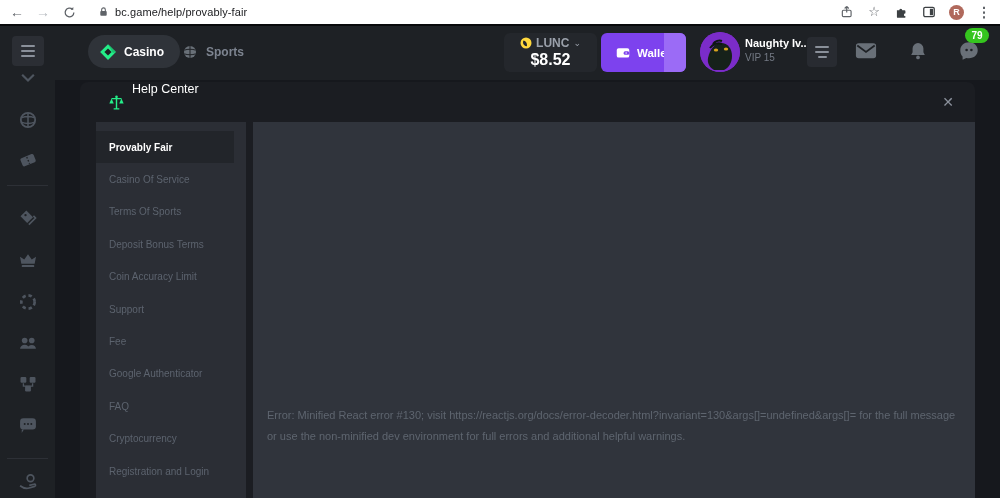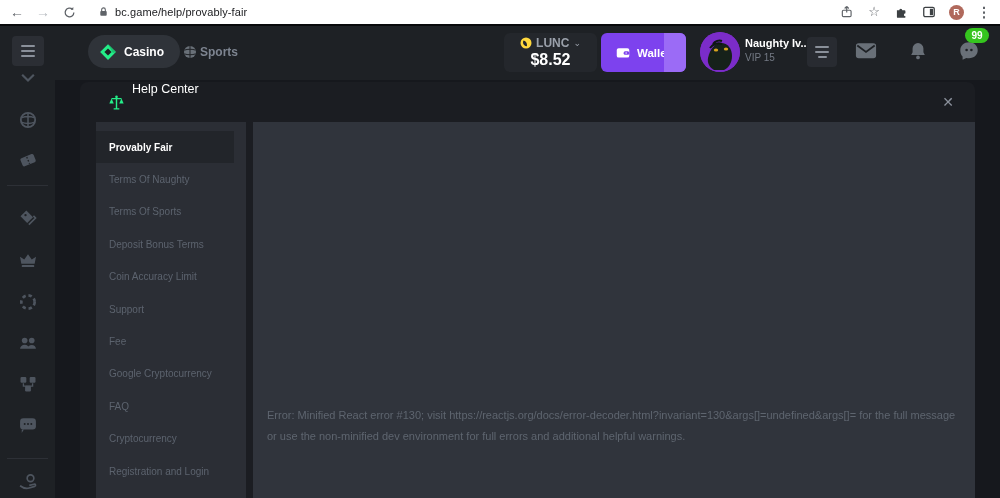--- a/index.html
+++ b/index.html
@@ -28,21 +28,21 @@
              background:#1e2125; }
   .hamburger-btn { position:absolute; left:12px; top:10px; width:32px; height:30px;
                    background:#2b2e34; border-radius:4px; display:flex; flex-direction:column;
                    justify-content:center; align-items:center; gap:3px; }
   .hamburger-btn i { display:block; width:14px; height:2px; background:#8a909a; border-radius:1px; }
 
   .casino-btn { position:absolute; left:33px; top:9px; height:33px; background:#2f3339;
                 border-radius:17px; display:flex; align-items:center; gap:7px; padding:0 16px 0 11px; }
   .casino-btn span { color:#fff; font-size:12px; font-weight:bold; }
   .sports-btn { position:absolute; left:117px; top:9px; height:33px; display:flex;
-                align-items:center; gap:2px; padding:0 10px; }
+                align-items:center; gap:8px; padding:0 10px; }
   .sports-btn span { color:#7d8490; font-size:12px; font-weight:bold; }
 
   .currency-pill { position:absolute; left:449px; top:7px; width:93px; height:39px;
                    background:#24272c; border-radius:6px; display:flex; flex-direction:column;
                    align-items:center; justify-content:center; }
   .currency-row { display:flex; align-items:center; gap:4px; }
   .currency-code { color:#9aa0aa; font-size:12px; font-weight:bold; }
   .currency-chevron { color:#9aa0aa; font-size:9px; }
   .currency-balance { color:#ffffff; font-size:16px; font-weight:bold; margin-top:1px; }
 
@@ -244,43 +244,43 @@
       </svg>
     <svg class="icon-btn" style="left:853px;width:20px" viewBox="0 0 24 24">
       <path d="M12 2.5a6.5 6.5 0 0 1 6.5 6.5v4.5l1.7 3.2H3.8l1.7-3.2V9A6.5 6.5 0 0 1 12 2.5z" fill="#697078"></path>
       <circle cx="12" cy="19.7" r="2.2" fill="#697078"></circle>
       </svg>
     <svg class="icon-btn" style="left:903px" viewBox="0 0 24 24">
       <path d="M12 2.5c5.5 0 9.5 3.8 9.5 8.7 0 4.9-4 8.7-9.5 8.7-1 0-2-.1-2.9-.4L5 21.5v-3.6c-1.8-1.6-2.5-3.9-2.5-6.7C2.5 6.3 6.5 2.5 12 2.5z" fill="#697078"></path>
       <circle cx="9.4" cy="11" r="1.4" fill="#1e2125"></circle>
         <circle cx="14.6" cy="11" r="1.4" fill="#1e2125"></circle>
       </svg>
-    <div class="chat-badge">99</div>
+    <div class="chat-badge">79</div>
   </div>
 
   <div class="modal">
     <div class="modal-title-row">
       <svg class="abs" style="left:28px;top:12px" width="17" height="17" viewBox="0 0 24 24">
         <path d="M12 4v17M5 6.5h14M8 21h8" stroke="#24ee89" stroke-width="2" fill="none"></path>
         <circle cx="12" cy="4" r="1.8" fill="#24ee89"></circle>
         <path d="M5 6.5l-3.1 6.8h6.2zM19 6.5l-3.1 6.8h6.2z" fill="#24ee89"></path>
         </svg>
       <span class="modal-title">Help Center</span>
       <span class="modal-close">✕</span>
     </div>
 
     <div class="help-menu">
       <div class="help-menu-item active">Provably Fair</div>
-      <div class="help-menu-item">Terms Of Naughty</div>
+      <div class="help-menu-item">Casino Of Service</div>
       <div class="help-menu-item">Terms Of Sports</div>
       <div class="help-menu-item">Deposit Bonus Terms</div>
       <div class="help-menu-item">Coin Accuracy Limit</div>
       <div class="help-menu-item">Support</div>
       <div class="help-menu-item">Fee</div>
-      <div class="help-menu-item">Google Cryptocurrency</div>
+      <div class="help-menu-item">Google Authenticator</div>
       <div class="help-menu-item">FAQ</div>
       <div class="help-menu-item">Cryptocurrency</div>
       <div class="help-menu-item">Registration and Login</div>
       <div class="help-menu-item">BCGame Policy</div>
     </div>
 
     <div class="help-content">
       <div class="error-text">Error: Minified React error #130; visit https://reactjs.org/docs/error-decoder.html?invariant=130&amp;args[]=undefined&amp;args[]= for the full message or use the non-minified dev environment for full errors and additional helpful warnings.</div>
     </div>
   </div>

